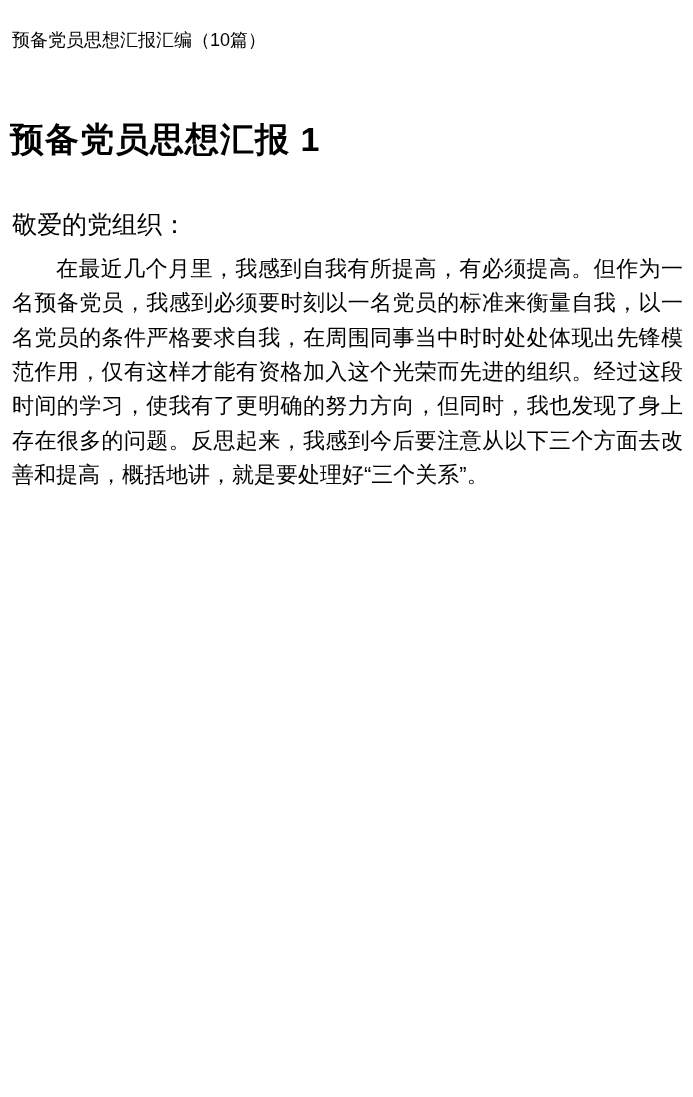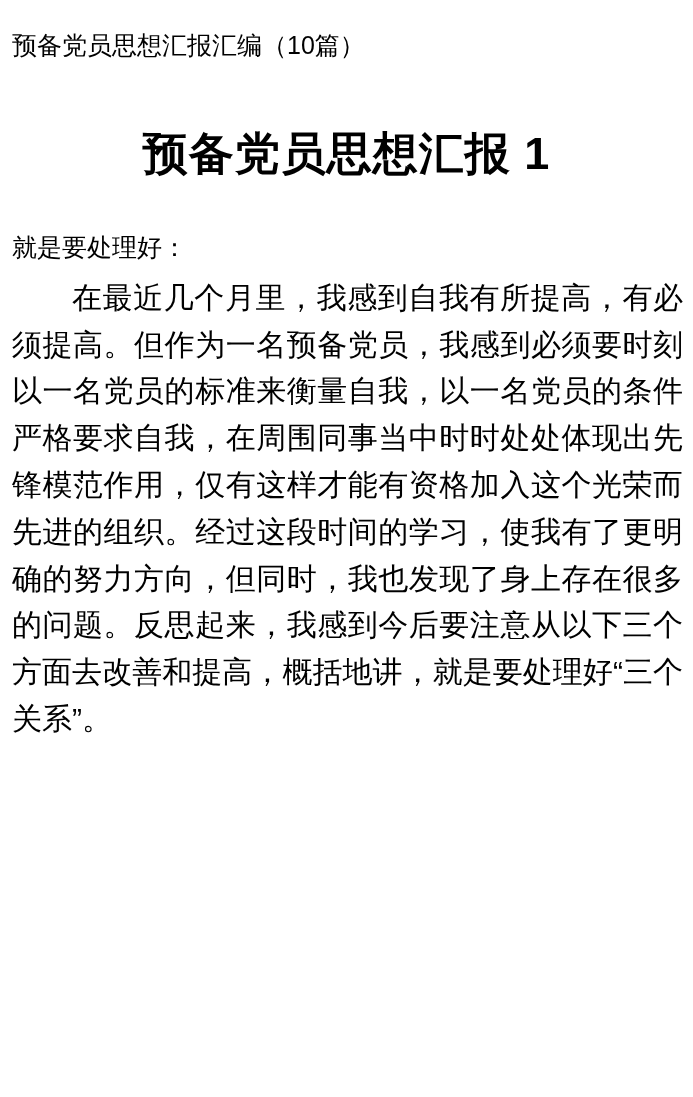--- a/index.html
+++ b/index.html
@@ -15,58 +15,57 @@
     overflow: hidden;
   }
   .page {
     width: 693px;
     height: 1097px;
     box-sizing: border-box;
     padding: 30px 10px 0 10px;
     position: relative;
   }
   .doc-header {
-    font-size: 25px;
+    font-size: 18px;
     line-height: 1.2;
     letter-spacing: 0px;
     white-space: nowrap;
     margin: 0 0 0 2px;
   }
   .doc-title {
-    text-align: center;
-    font-size: 45px;
+    font-size: 34px;
     font-weight: bold;
     margin: 65px 0 0 0;
     line-height: 1.3;
     letter-spacing: 1px;
   }
   .salutation {
     font-size: 25px;
     margin: 45px 0 0 2px;
     line-height: 1.45;
   }
   .para {
-    font-size: 30px;
+    font-size: 22px;
     line-height: 1.56;
     margin: 8px 0 0 2px;
     text-align: justify;
     text-justify: inter-ideograph;
     text-indent: 2em;
   }
   .para:first-of-type {
     margin-top: 10px;
   }
 </style>
 </head>
 <body>
 
 <div class="page">
 
   <div class="doc-header">预备党员思想汇报汇编（10篇）</div>
 
   <h1 class="doc-title">预备党员思想汇报 1</h1>
 
-  <div class="salutation">就是要处理好：</div>
+  <div class="salutation">敬爱的党组织：</div>
 
   <p class="para">在最近几个月里，我感到自我有所提高，有必须提高。但作为一名预备党员，我感到必须要时刻以一名党员的标准来衡量自我，以一名党员的条件严格要求自我，在周围同事当中时时处处体现出先锋模范作用，仅有这样才能有资格加入这个光荣而先进的组织。经过这段时间的学习，使我有了更明确的努力方向，但同时，我也发现了身上存在很多的问题。反思起来，我感到今后要注意从以下三个方面去改善和提高，概括地讲，就是要处理好“三个关系”。</p>
 
 
 </div>
 
 </body></html>

